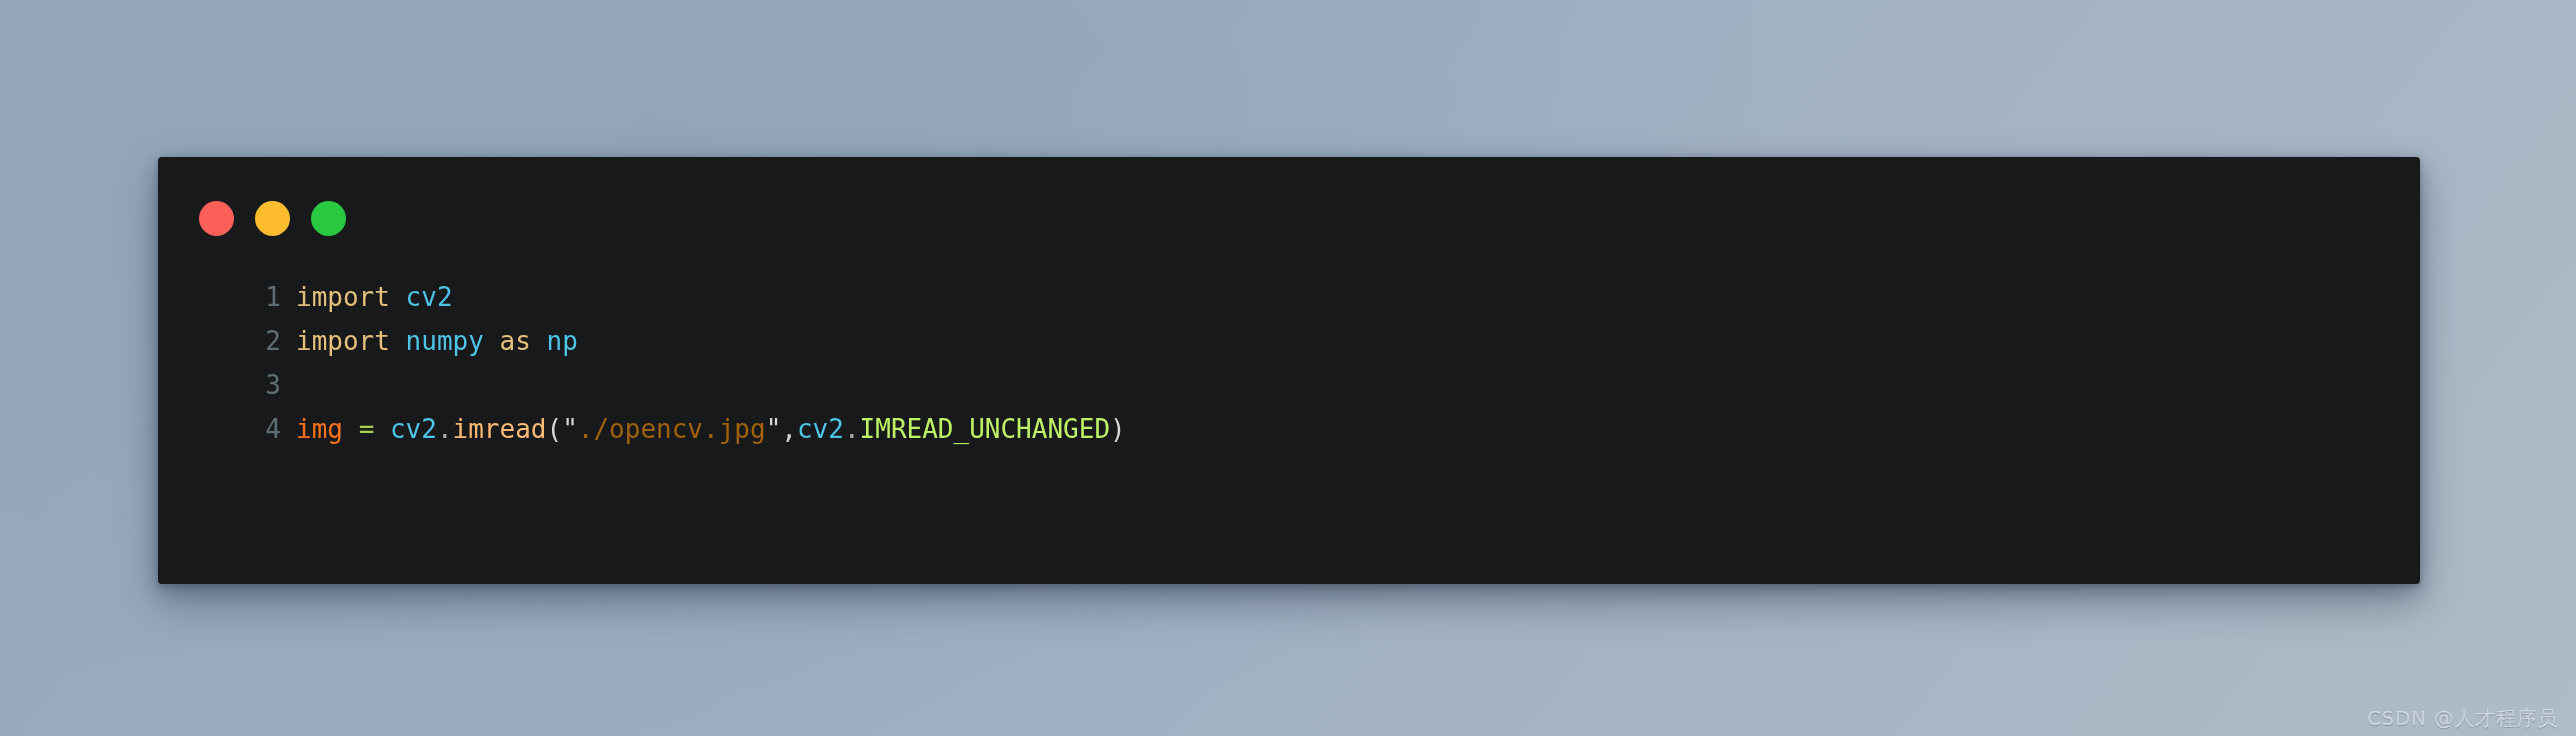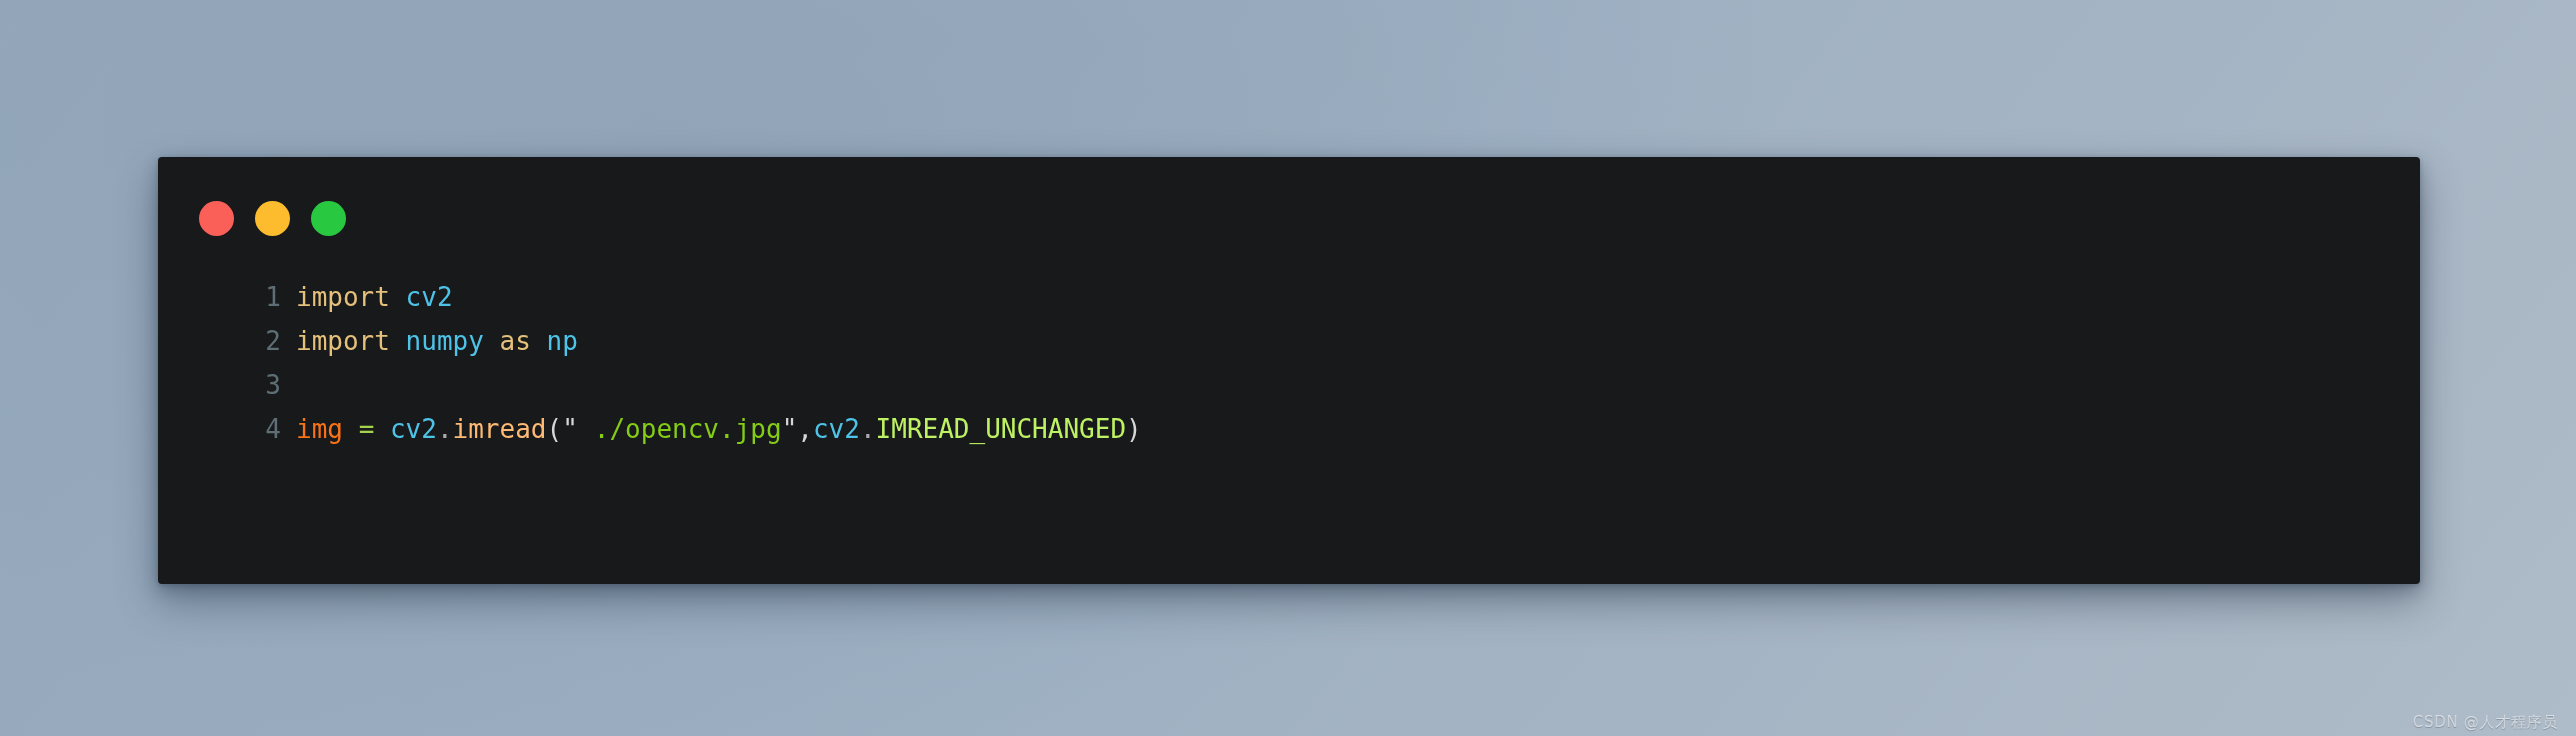--- a/index.html
+++ b/index.html
@@ -89,33 +89,33 @@
     -webkit-user-select: none;
     user-select: none;
   }
   .tok { white-space: pre; }
 
   .t-keyword   { color: #e5c07b; }
   .t-module    { color: #4ec3e8; }
   .t-var       { color: #f97316; }
   .t-func      { color: #fdba74; }
   .t-const     { color: #bef264; }
-  .t-string    { color: #84cc16; margin-left: 16px; }
+  .t-string    { color: #a16207; }
   .t-quote     { color: #d7d7d7; }
   .t-operator  { color: #a6d24f; }
   .t-punct     { color: #d7d7d7; }
   .t-dot       { color: #a9a9a9; }
 
   
   #watermark {
     position: absolute;
     right: 18px;
     bottom: 4.2px;
     font-family: "DejaVu Sans", "Liberation Sans", sans-serif;
-    font-size: 15px;
+    font-size: 20px;
     color: rgba(255,255,255,0.56);
     text-shadow: 0 0.7px 0.7px rgba(60,75,92,0.35);
     letter-spacing: 0.7px;
     white-space: nowrap;
   }
 </style>
 </head>
 <body>
 
 <div id="canvas">

